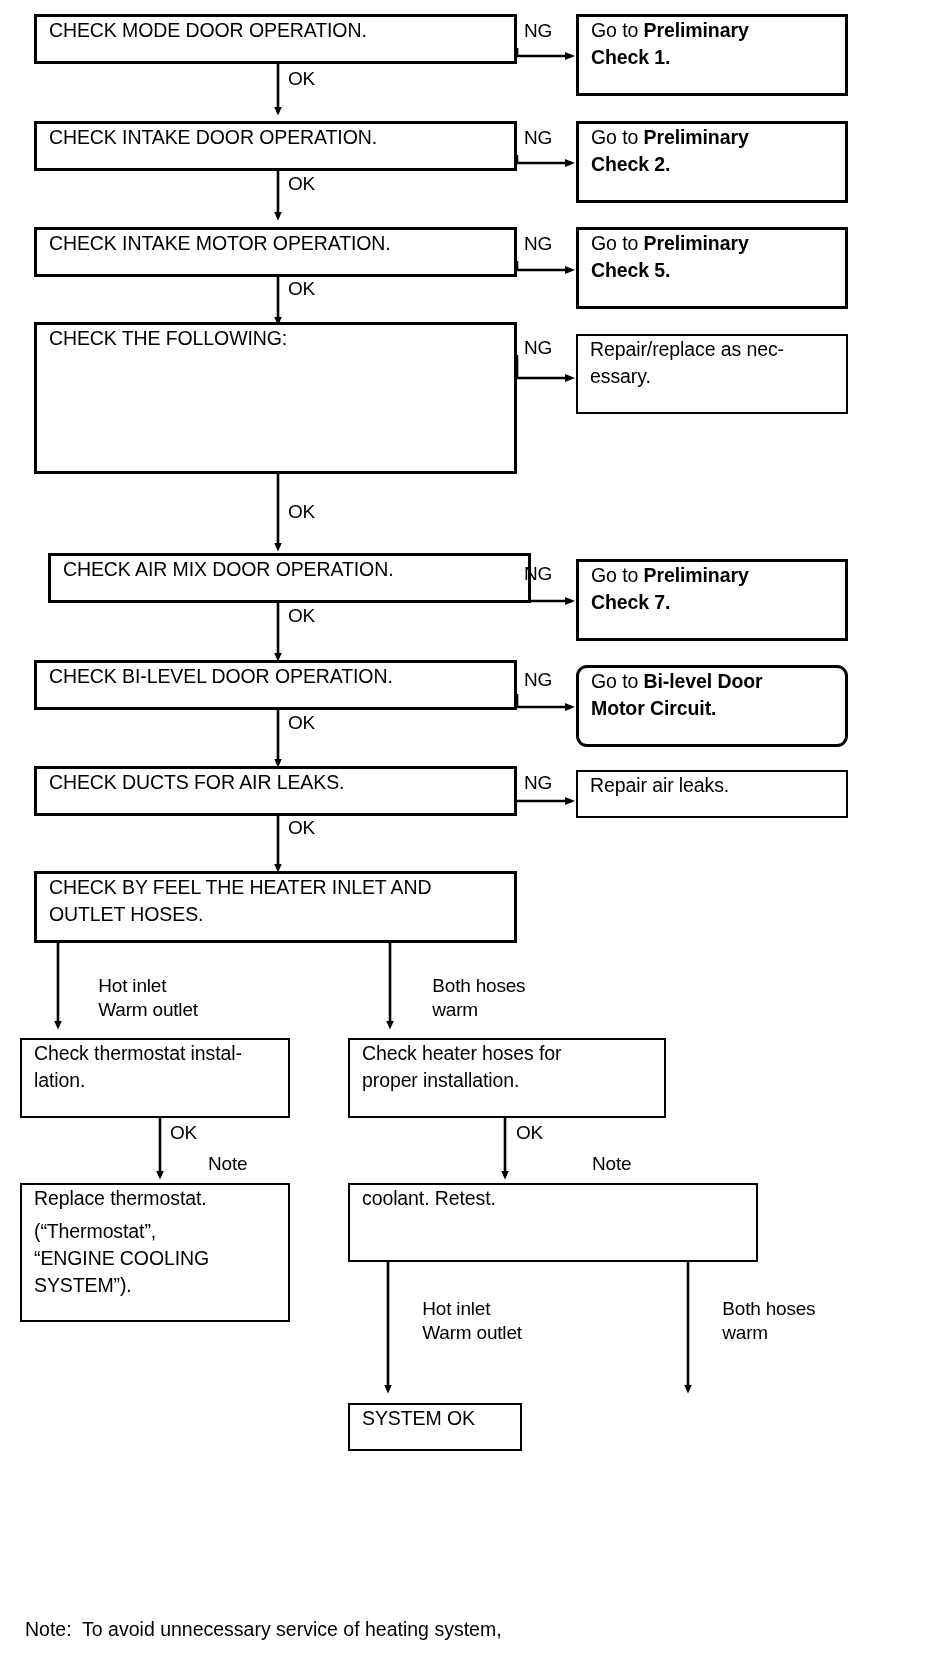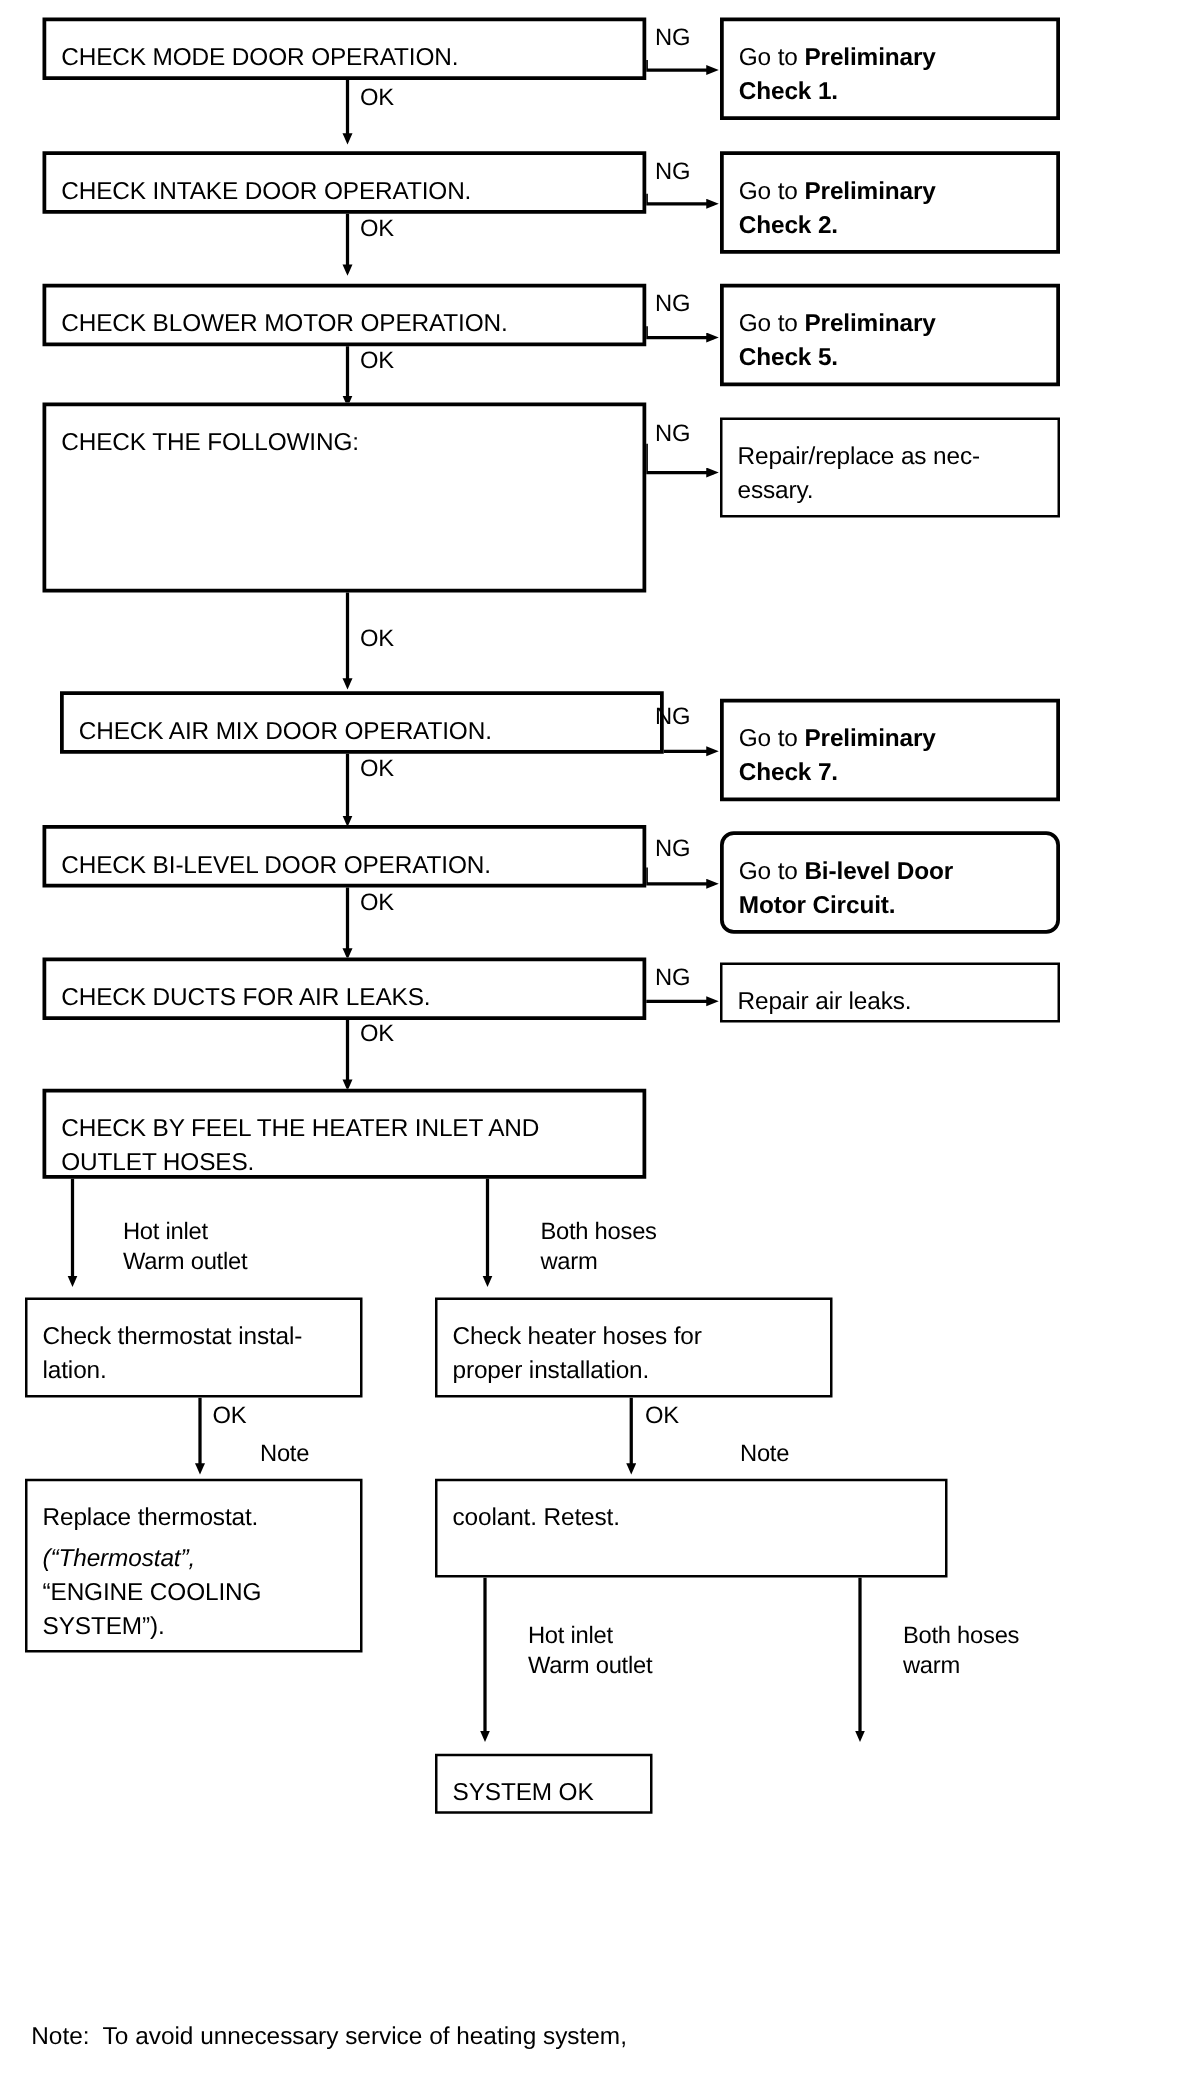--- a/index.html
+++ b/index.html
@@ -24,21 +24,21 @@
     height: 1662px;
     pointer-events: none;
   }
   .box {
     position: absolute;
     box-sizing: border-box;
     border: 3px solid #000;
     background: #fff;
     font-size: 19.5px;
     line-height: 27px;
-    padding: 16px 10px 6px 12px;
+    padding: 0 10px 6px 12px;
     letter-spacing: -0.1px;
   }
   .box.thin {
     border-width: 2px;
   }
   .box .ln { display: block; white-space: pre; }
   .box b { font-weight: bold; }
   .lbl {
     position: absolute;
     font-size: 19px;
@@ -120,21 +120,21 @@
 
   <div class="box" style="left:34px; top:14px; width:483px; height:50px;">
     <span class="ln">CHECK MODE DOOR OPERATION.</span>
   </div>
 
   <div class="box" style="left:34px; top:121px; width:483px; height:50px;">
     <span class="ln">CHECK INTAKE DOOR OPERATION.</span>
   </div>
 
   <div class="box" style="left:34px; top:227px; width:483px; height:50px;">
-    <span class="ln">CHECK BLOWER MOTOR OPERATION.</span>
+    <span class="ln">CHECK INTAKE MOTOR OPERATION.</span>
   </div>
 
   <div class="box" style="left:34px; top:322px; width:483px; height:152px;">
     <span class="ln">CHECK THE FOLLOWING:</span>
   </div>
 
   <div class="box" style="left:48px; top:553px; width:483px; height:50px;">
     <span class="ln">CHECK AIR MIX DOOR OPERATION.</span>
   </div>
 
@@ -190,21 +190,21 @@
     <span class="ln">lation.</span>
   </div>
 
   <div class="box thin" style="left:348px; top:1038px; width:318px; height:80px;">
     <span class="ln">Check heater hoses for</span>
     <span class="ln">proper installation.</span>
   </div>
 
   <div class="box thin" style="left:20px; top:1183px; width:270px; height:139px;">
     <span class="ln">Replace thermostat.</span>
-    <span class="ln" style="margin-top:6px;font-style:italic;">(“Thermostat”,</span>
+    <span class="ln" style="margin-top:6px;">(“Thermostat”,</span>
     <span class="ln">“ENGINE COOLING</span>
     <span class="ln">SYSTEM”).</span>
   </div>
 
   <div class="box thin" style="left:348px; top:1183px; width:410px; height:79px;">
     <span class="ln">coolant. Retest.</span>
   </div>
 
   <div class="box thin" style="left:348px; top:1403px; width:174px; height:48px;">
     <span class="ln">SYSTEM OK</span>

